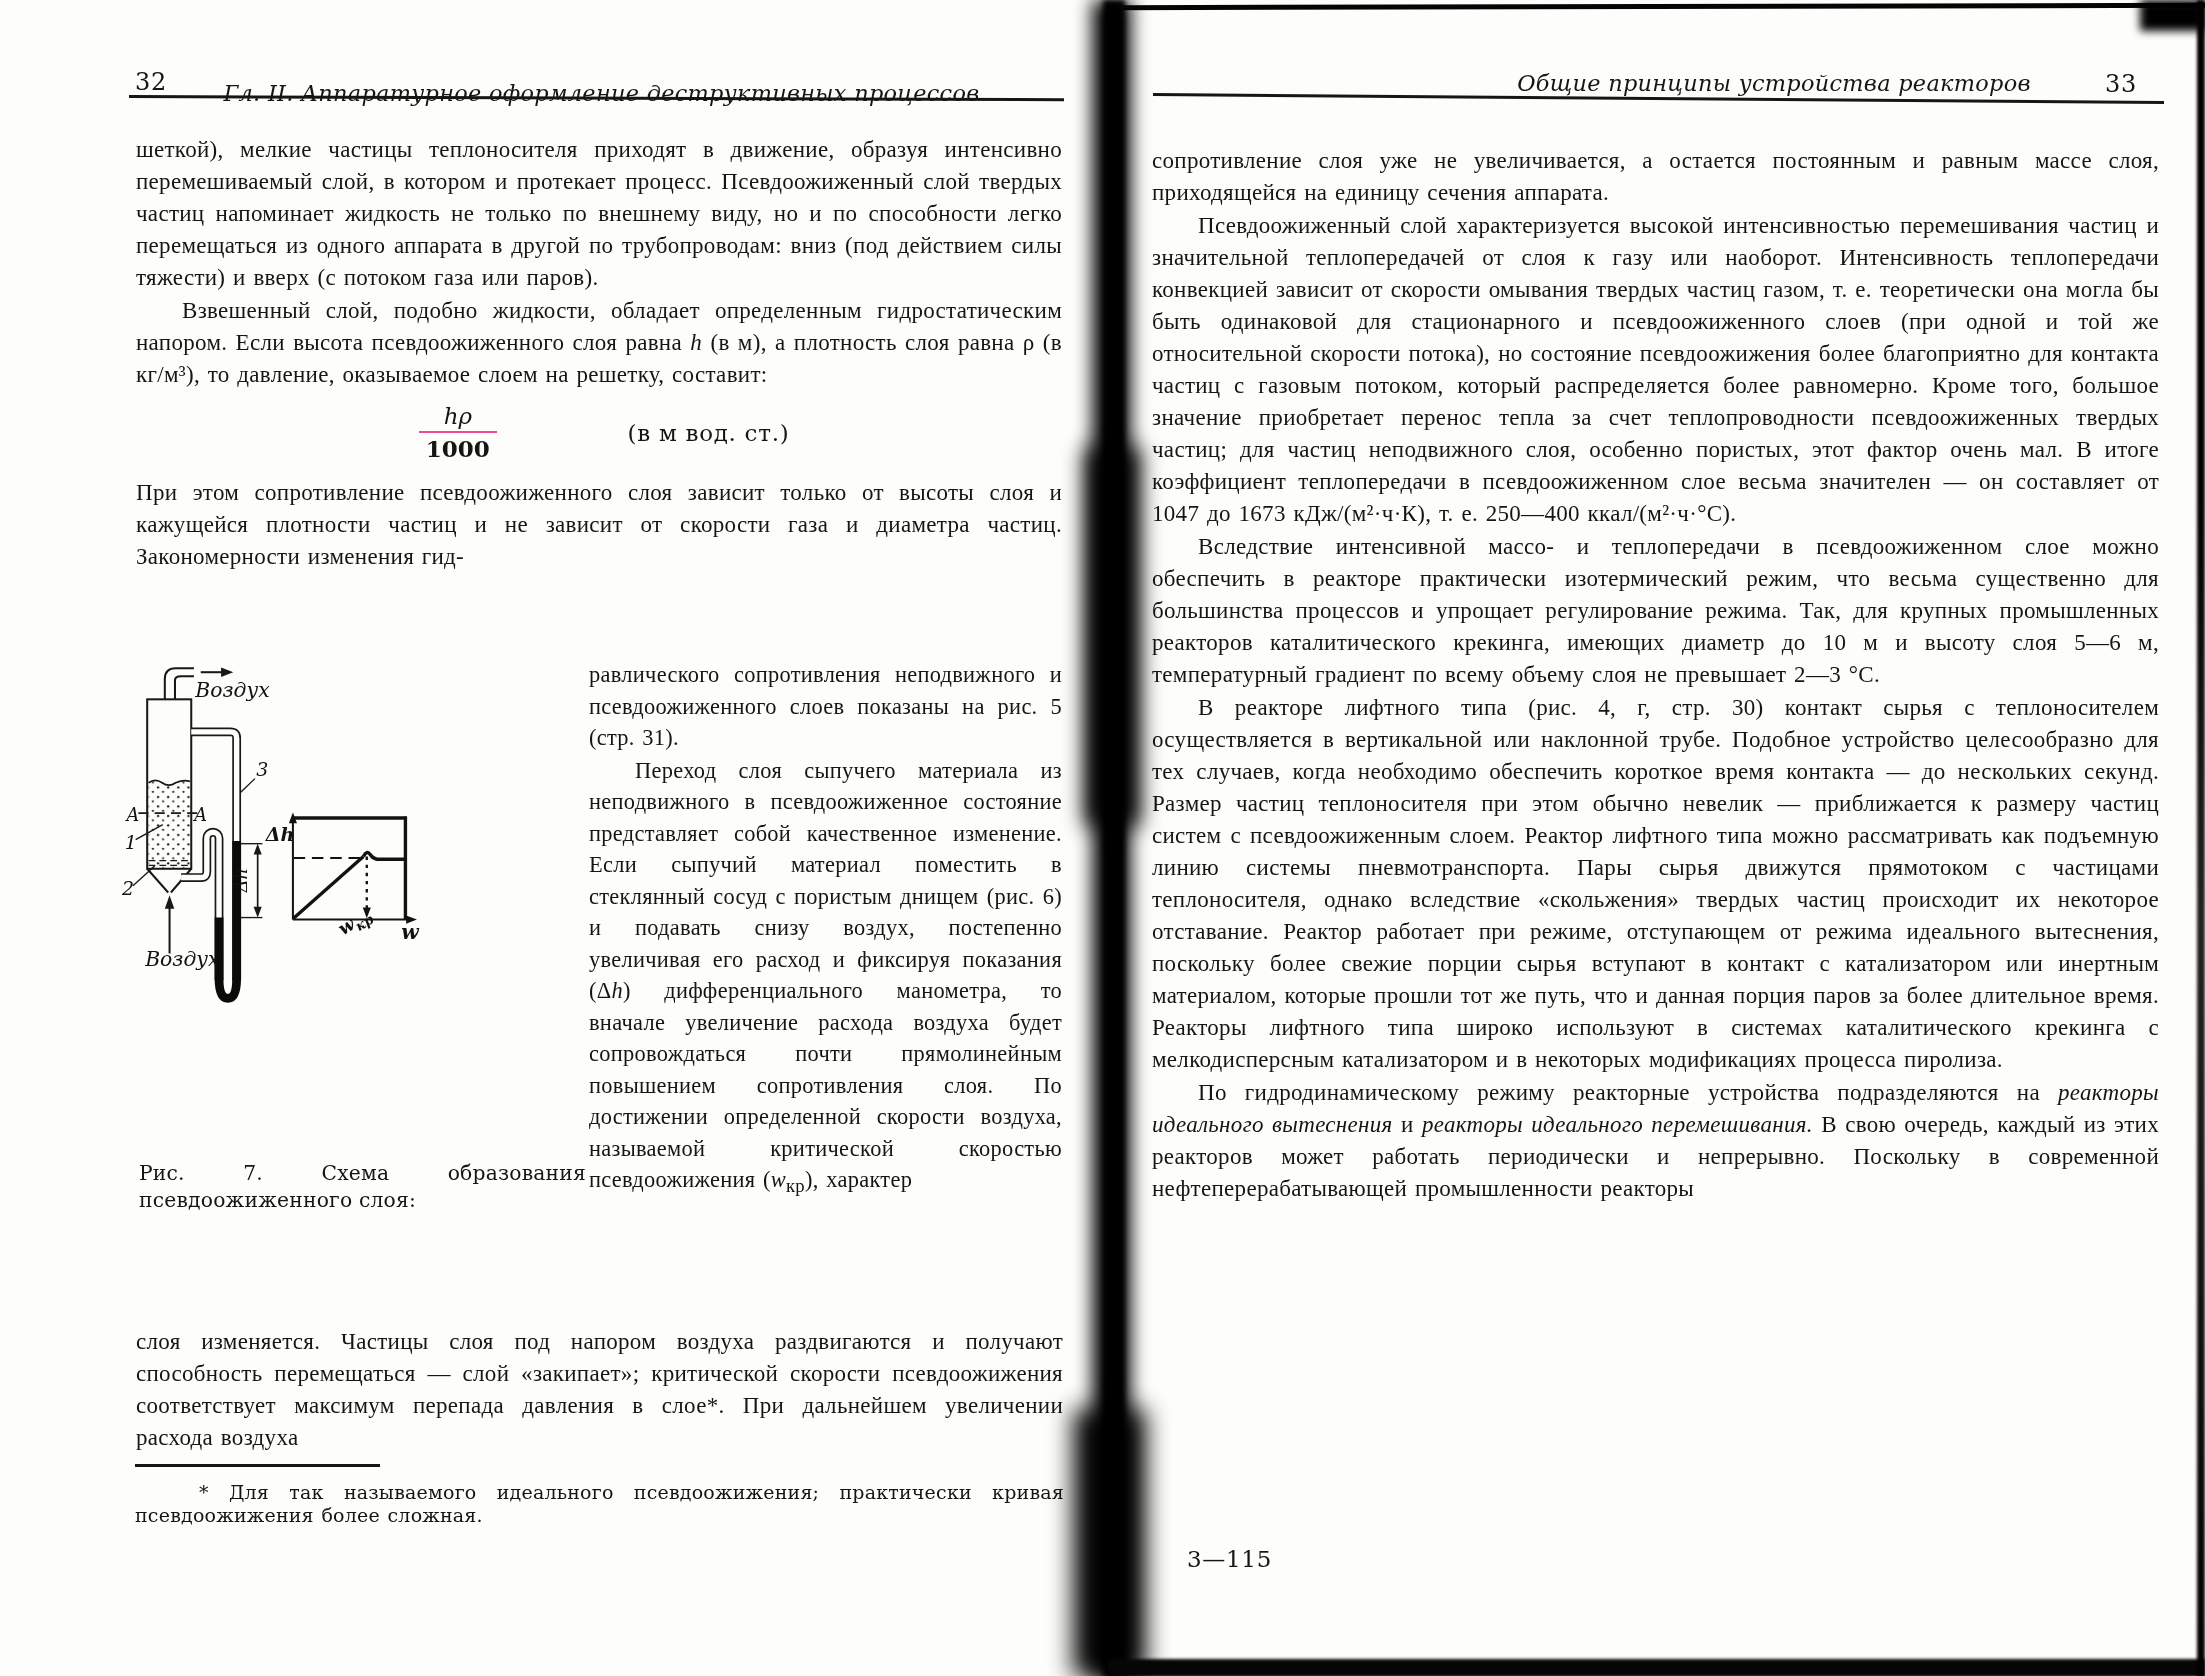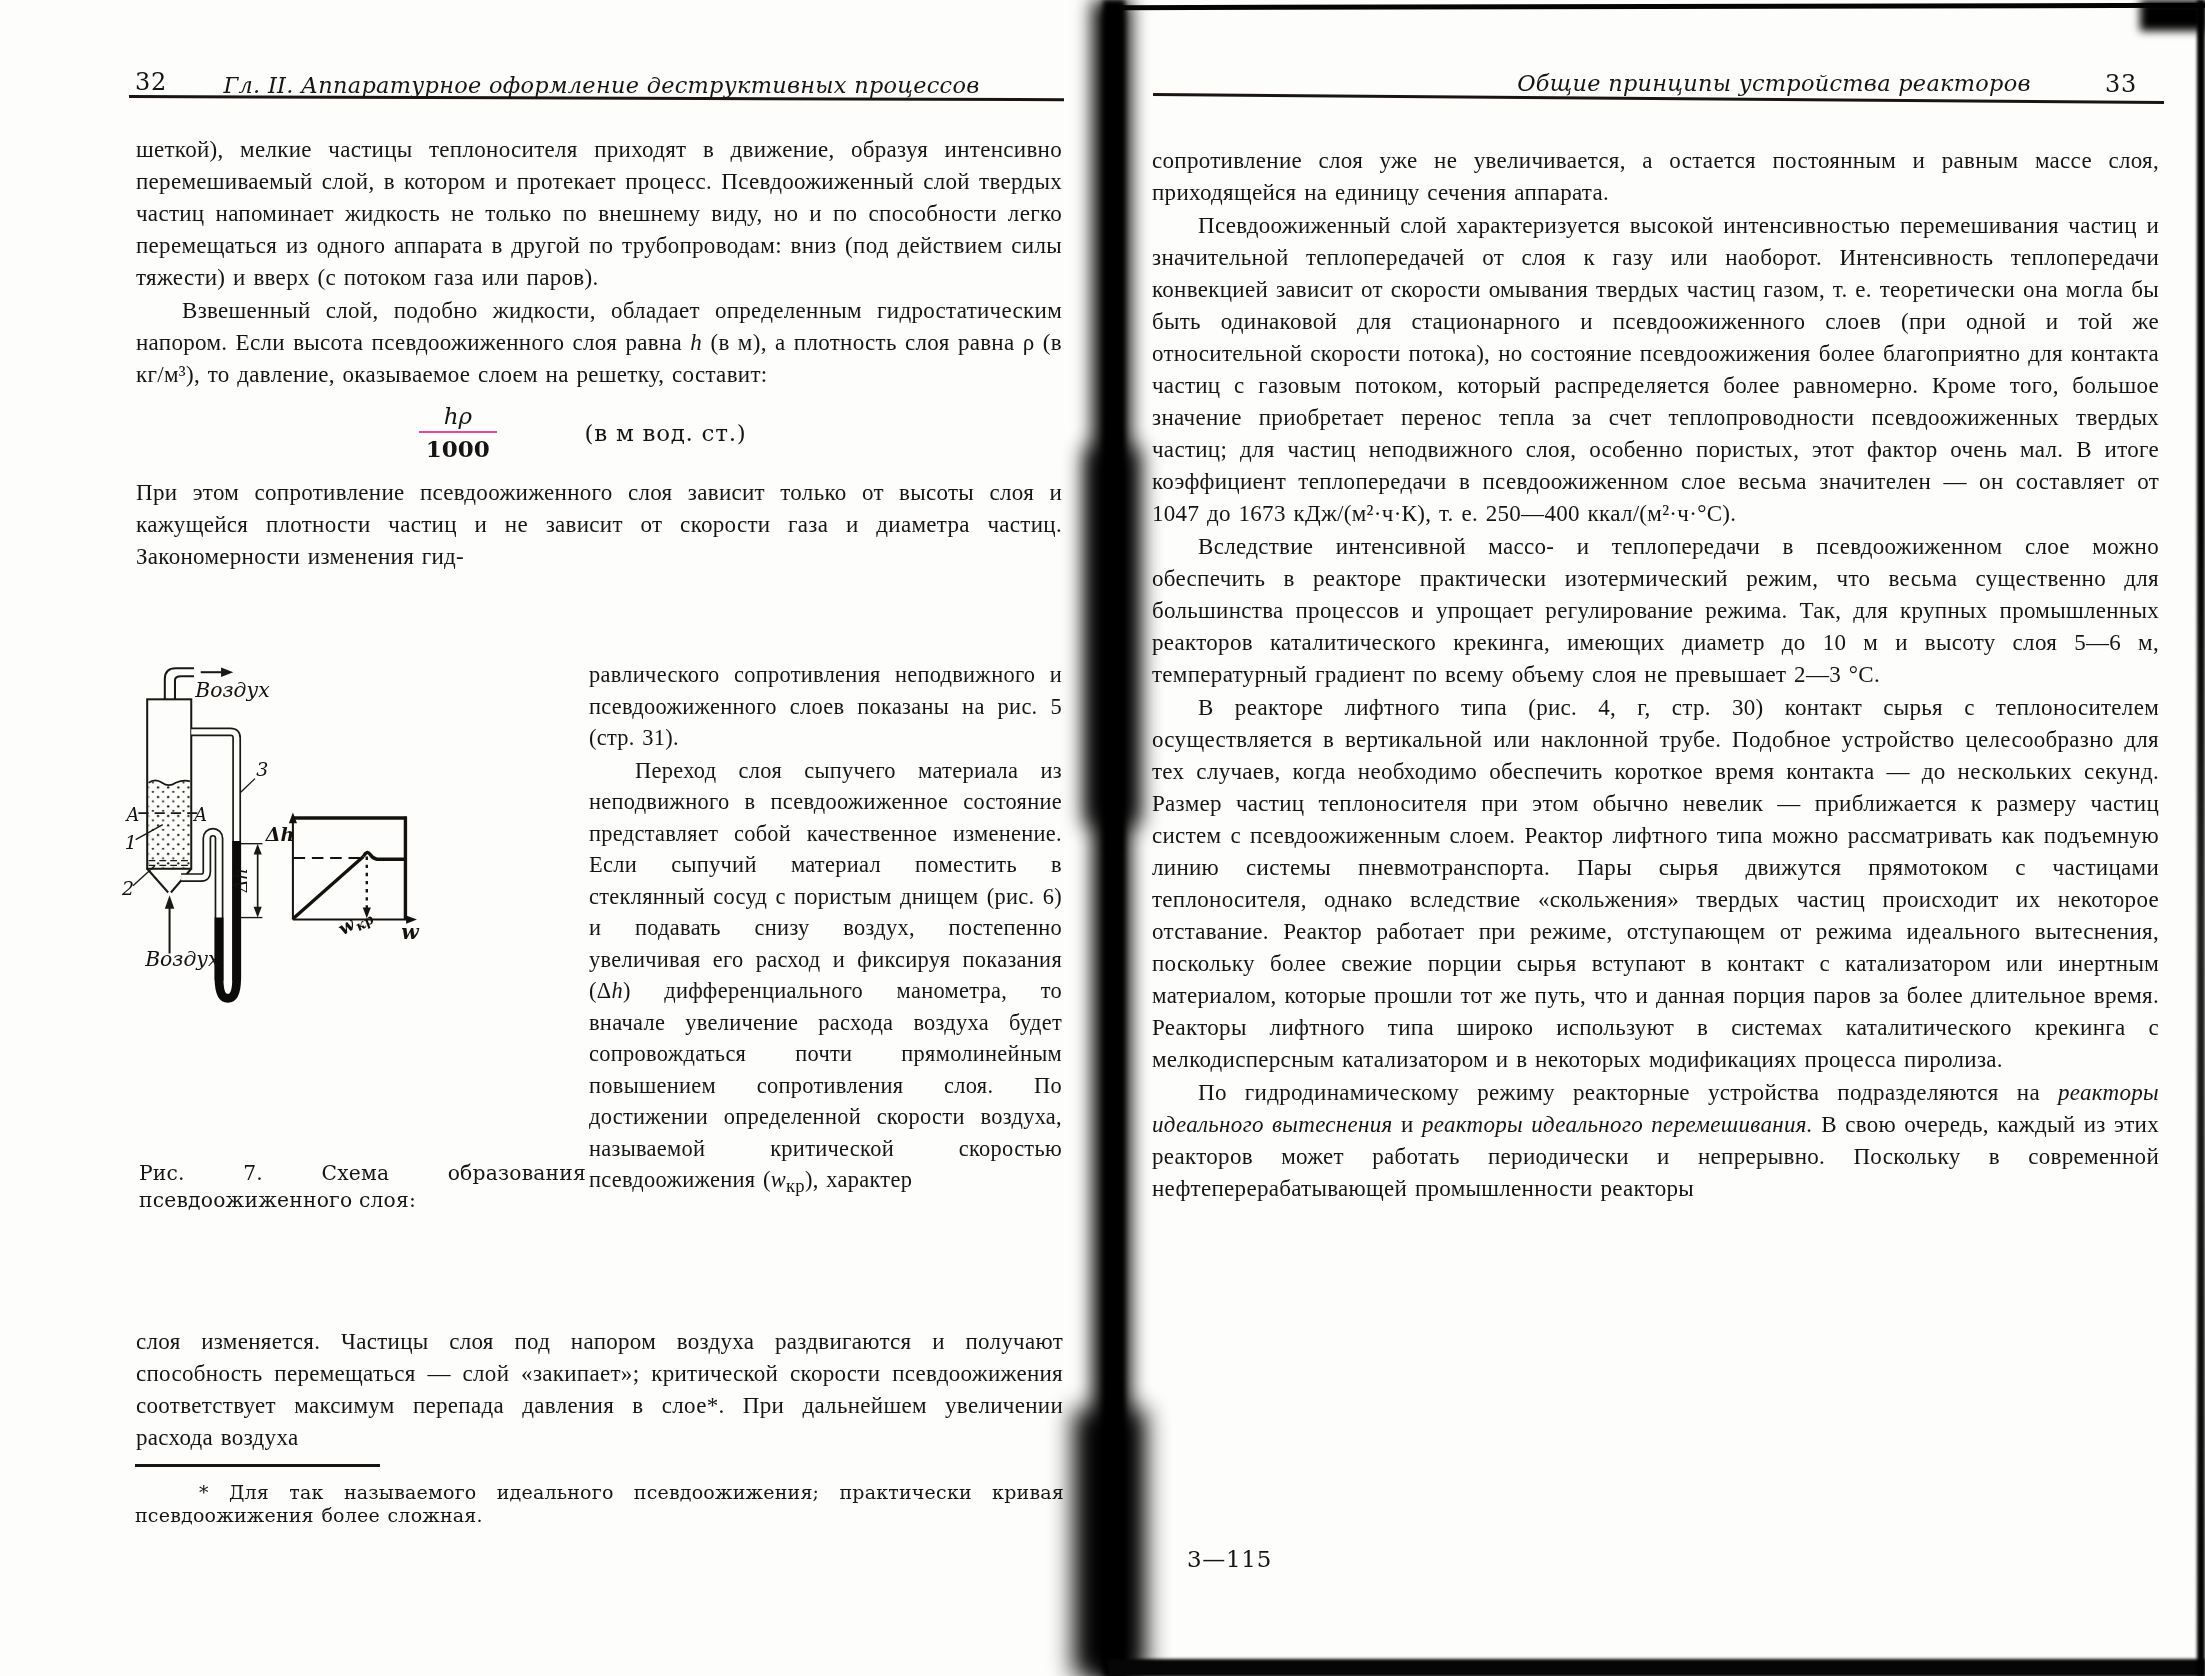--- a/index.html
+++ b/index.html
@@ -23,21 +23,21 @@
     line-height:32px;
     text-align:justify;
     text-indent:46px;
     letter-spacing:0.3px;
     word-spacing:1.7px;
     font-family:Liberation Serif, serif;
   }
   .col p.noindent{text-indent:0;}
   .colB p{font-size:22.4px;line-height:31.5px;}
   
-  .formula{display:flex;align-items:center;margin:12.2px 0 15px 0;font-size:23px;}
+  .formula{display:flex;align-items:center;margin:12.2px 0 15px 0;font-size:23px;gap:43px;}
   .frac{margin-left:284px;text-align:center;display:inline-block;}
   .frac .num{padding:0 6.8px 2px;}
   .frac .den{border-top:2px solid #ec4899;padding:2px 6.8px 0;font-weight:bold;}
   .formula .note{margin-left:88px;letter-spacing:0.7px;}
   
   .cap-title{font-size:20.3px;line-height:27px;text-align:justify;margin:0 0 9.5px 0;letter-spacing:0.2px;}
   .cap-legend{font-size:17.6px;line-height:24px;text-align:justify;margin:0;letter-spacing:0.1px;}
   
   .footnote{font-size:19px;line-height:23px;text-align:justify;text-indent:64px;letter-spacing:0.2px;word-spacing:1.4px;margin:0;}
   
@@ -49,21 +49,21 @@
   .gutter4{left:1073px;top:1409px;width:73px;height:268px;background:#000;filter:blur(12.2px);opacity:.95;}
   .topline{left:1119px;top:4.1px;width:1086px;height:5.4px;background:#050505;transform:rotate(-0.12deg);}
   .bottomband{left:1108px;top:1659px;width:1097px;height:17.6px;background:#060606;filter:blur(1.4px);}
   .rightedge{left:2197px;top:0;width:8.1px;height:1677px;background:linear-gradient(#000 0%,#000 30%,#222 55%,#000 100%);filter:blur(1.4px);}
   .cornertr{left:2140px;top:0;width:65px;height:31px;background:#000;filter:blur(4.1px);}
 </style>
 </head>
 <body>
 
 <div class="abs pagenum" style="left:135px;top:68px;">32</div>
-<div class="abs runhead" style="left:135px;top:72px;width:933px;">Гл. II. Аппаратурное оформление деструктивных процессов</div>
+<div class="abs runhead" style="left:135px;top:80px;width:933px;">Гл. II. Аппаратурное оформление деструктивных процессов</div>
 <div class="abs rule" style="left:129px;top:95px;width:935px;transform:rotate(0.2deg);transform-origin:left center;"></div>
 
 <div class="abs col" style="left:135px;top:133px;width:928px;">
   <p class="noindent">шеткой), мелкие частицы теплоносителя приходят в движение, образуя интенсивно перемешиваемый слой, в котором и протекает процесс. Псевдоожиженный слой твердых частиц напоминает жидкость не только по внешнему виду, но и по способности легко перемещаться из одного аппарата в другой по трубопроводам: вниз (под действием силы тяжести) и вверх (с потоком газа или паров).</p>
   <p><span>Взвешенный слой, подобно жидкости, обладает определенным гидростатическим напором. Если высота псевдоожиженного слоя равна </span><i>h</i><span> (в м), а плотность слоя равна ρ (в кг/м³), то давление, оказываемое слоем на решетку, составит:</span></p>
   <div class="formula">
     <div class="frac">
       <div class="num"><i>hρ</i></div>
       <div class="den">1000</div>
     </div>

